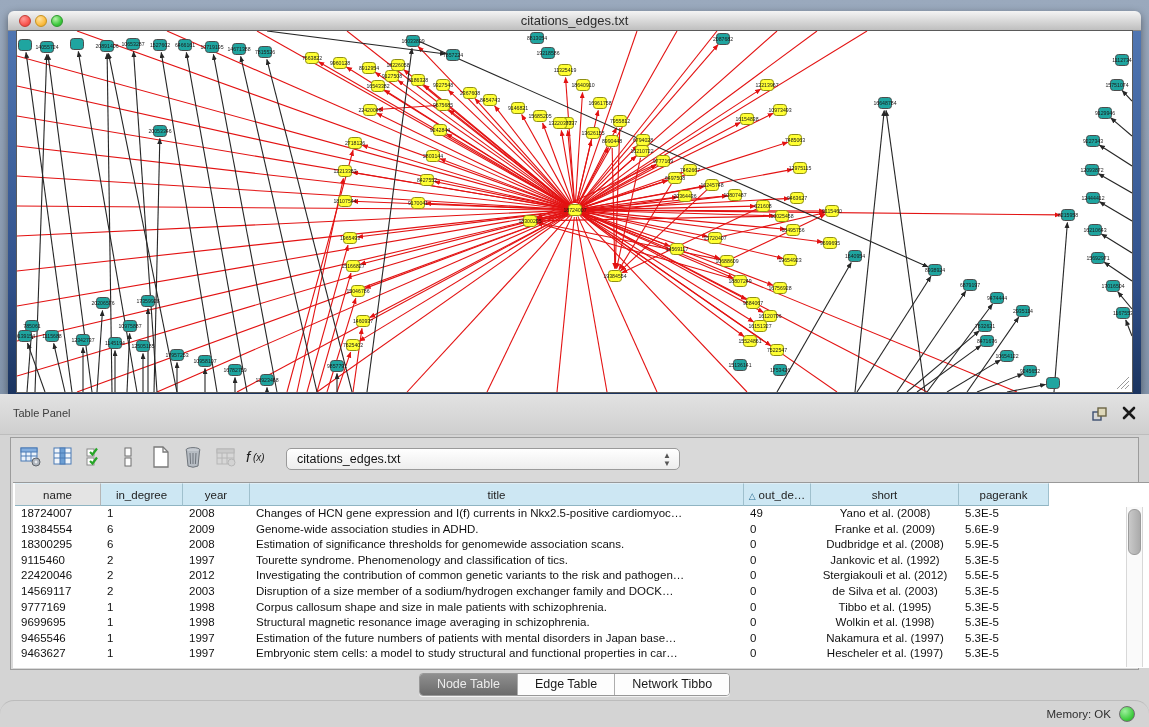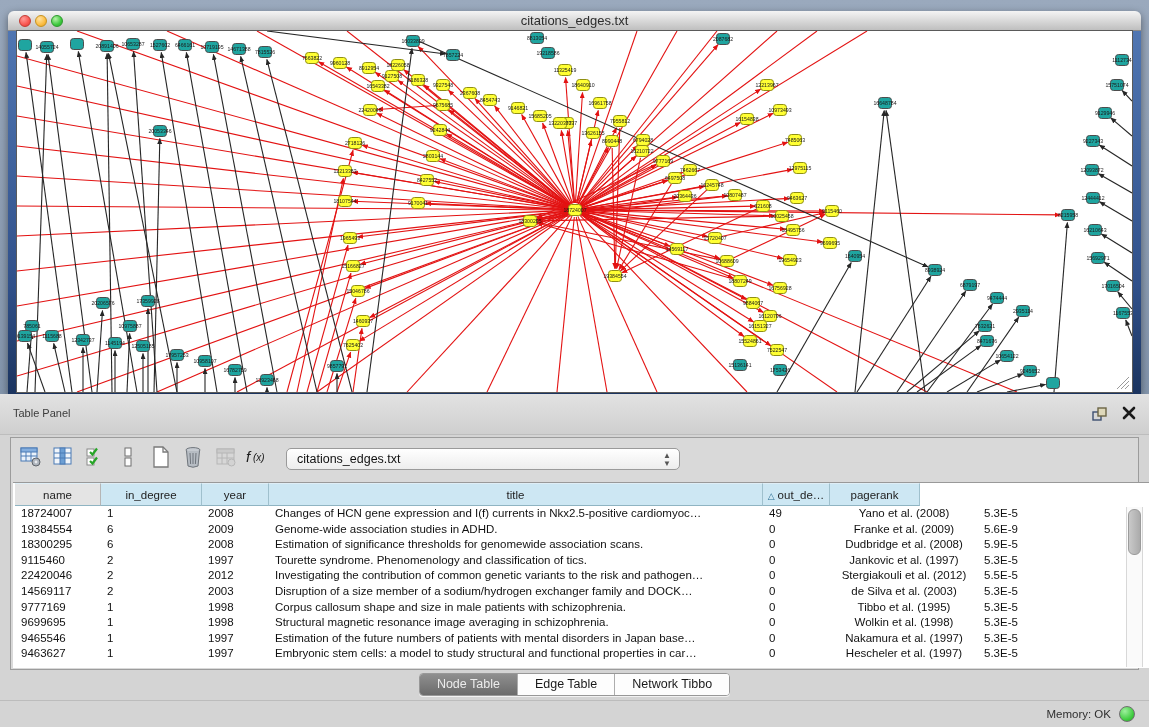--- a/index.html
+++ b/index.html
@@ -27,35 +27,35 @@
   .tbtn{display:inline-block;width:28px;height:26px;margin-top:5px;text-align:center;vertical-align:middle;}
   #toolbar{position:absolute;left:6px;top:2px;height:38px;white-space:nowrap;}
   #combo{position:absolute;left:275px;top:10px;width:394px;height:22px;background:linear-gradient(180deg,#ffffff,#ededed);border:1px solid #9a9a9a;border-radius:5px;box-sizing:border-box;}
   #combo-text{position:absolute;left:10px;top:3px;font-size:12.5px;color:#111;}
   #combo-arrows{position:absolute;right:8px;top:3px;font-size:8px;line-height:8px;color:#555;text-align:center;}
   #tablewrap{position:absolute;left:2px;top:44px;width:1123px;height:185px;background:#fff;border-top:1px solid #999;padding-left:27px;}
   #thead{position:absolute;left:2px;top:0;height:23px;display:flex;}
   .hcell{box-sizing:border-box;height:23px;line-height:22px;text-align:center;font-size:11.5px;color:#222;background:#cde7f3;border-right:1px solid #9fc0cd;border-bottom:1px solid #8fb4c2;border-top:1px solid #dfeef6;}
   .hcell.c0{background:#e4e4e4;border-right:1px solid #b5b5b5;}
   .tri{color:#2e6f94;font-size:9px;margin-right:3px;}
-  .c0{width:86px;}.c1{width:101px;}.c2{width:67px;}.c3{width:494px;}.c4{width:67px;}.c5{width:148px;}.c6{width:90px;}
+  .c0{width:86px;}.c1{width:82px;}.c2{width:67px;}.c3{width:494px;}.c4{width:67px;}.c5{width:148px;}.c6{width:90px;}
   #tbody{position:absolute;left:2px;top:23px;}
   .trow{display:flex;height:15.6px;}
   .tcell{box-sizing:border-box;padding-left:6px;font-size:11.5px;line-height:15.6px;color:#111;white-space:nowrap;overflow:hidden;}
   .tcell.c5{text-align:center;padding-left:0;}
   #vscroll{position:absolute;right:20px;top:24px;width:15px;height:160px;background:#fafafa;border-left:1px solid #d8d8d8;border-right:1px solid #d8d8d8;}
   #vthumb{position:absolute;left:1px;top:2px;width:11px;height:44px;border-radius:6px;background:linear-gradient(90deg,#c9c9c9,#ababab);border:1px solid #9b9b9b;}
   
   #tabbar{position:absolute;left:0;top:279px;width:1149px;height:24px;display:flex;justify-content:center;}
   #segments{display:flex;border:1px solid #989898;border-radius:4px;overflow:hidden;height:21px;background:#fdfdfd;box-shadow:0 1px 0 rgba(255,255,255,.7);}
   .seg{padding:0 17px;line-height:21px;font-size:12.5px;color:#1a1a1a;border-left:1px solid #adadad;background:#fdfdfd;}
   .seg:first-child{border-left:none;}
   .seg.sel{background:linear-gradient(180deg,#8f8f8f,#6b6b6b);color:#ececec;}
   
-  #statusbar{position:absolute;left:0;top:306px;width:1149px;height:27px;border-top:1px solid #bcbcbc;background:#d4d4d4;}
+  #statusbar{position:absolute;left:0;top:306px;width:1149px;height:27px;border-top:1px solid #bcbcbc;background:#d4d4d4;border-radius:14px;}
   #mem-label{position:absolute;right:38px;top:7px;font-size:11.5px;color:#2f2f2f;}
   #mem-dot{position:absolute;right:14px;top:5px;width:14px;height:14px;border-radius:50%;background:radial-gradient(circle at 35% 30%,#9df09d,#3ecb3e 65%,#27a527);border:1px solid #6f6f6f;}
   svg text{font-family:"Liberation Sans",sans-serif;}
 </style>
 </head>
 <body>
 <div id="stage">
 
 <div id="desktop-top"></div>
 
@@ -827,20 +827,21 @@
       <span id="combo-arrows">▲<br>▼</span>
     </div>
 
     <div id="tablewrap">
       <div id="thead">
             <div class="hcell c0"><span>name</span></div>
             <div class="hcell c1"><span>in_degree</span></div>
             <div class="hcell c2"><span>year</span></div>
             <div class="hcell c3"><span>title</span></div>
             <div class="hcell c4"><span class="tri">△</span><span>out_de…</span></div>
+            <div class="hcell c5"><span>short</span></div>
             <div class="hcell c6"><span>pagerank</span></div>
           </div>
       <div id="tbody">
             <div class="trow">
               <div class="tcell c0">18724007</div>
               <div class="tcell c1">1</div>
               <div class="tcell c2">2008</div>
               <div class="tcell c3">Changes of HCN gene expression and I(f) currents in Nkx2.5-positive cardiomyoc…</div>
               <div class="tcell c4">49</div>
               <div class="tcell c5">Yano et al. (2008)</div>
@@ -863,21 +864,21 @@
               <div class="tcell c4">0</div>
               <div class="tcell c5">Dudbridge et al. (2008)</div>
               <div class="tcell c6">5.9E-5</div>
             </div>
             <div class="trow">
               <div class="tcell c0">9115460</div>
               <div class="tcell c1">2</div>
               <div class="tcell c2">1997</div>
               <div class="tcell c3">Tourette syndrome. Phenomenology and classification of tics.</div>
               <div class="tcell c4">0</div>
-              <div class="tcell c5">Jankovic et al. (1997)</div>
+              <div class="tcell c5">Jankovic et al. (1992)</div>
               <div class="tcell c6">5.3E-5</div>
             </div>
             <div class="trow">
               <div class="tcell c0">22420046</div>
               <div class="tcell c1">2</div>
               <div class="tcell c2">2012</div>
               <div class="tcell c3">Investigating the contribution of common genetic variants to the risk and pathogen…</div>
               <div class="tcell c4">0</div>
               <div class="tcell c5">Stergiakouli et al. (2012)</div>
               <div class="tcell c6">5.5E-5</div>

